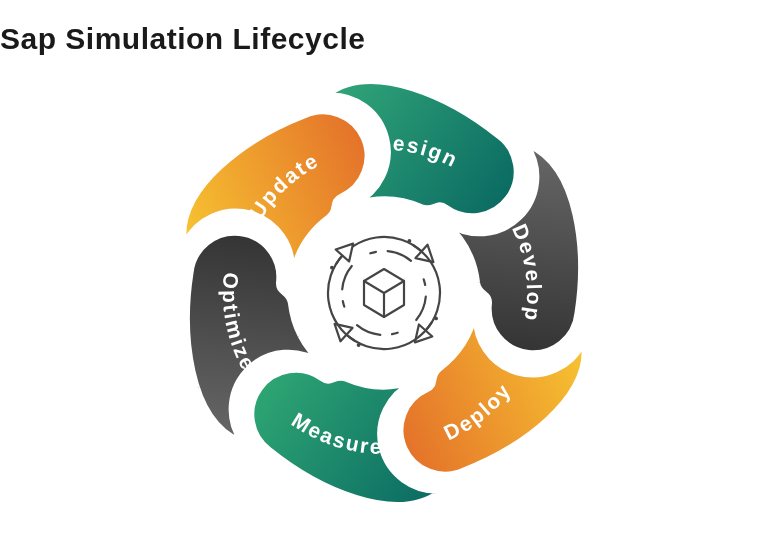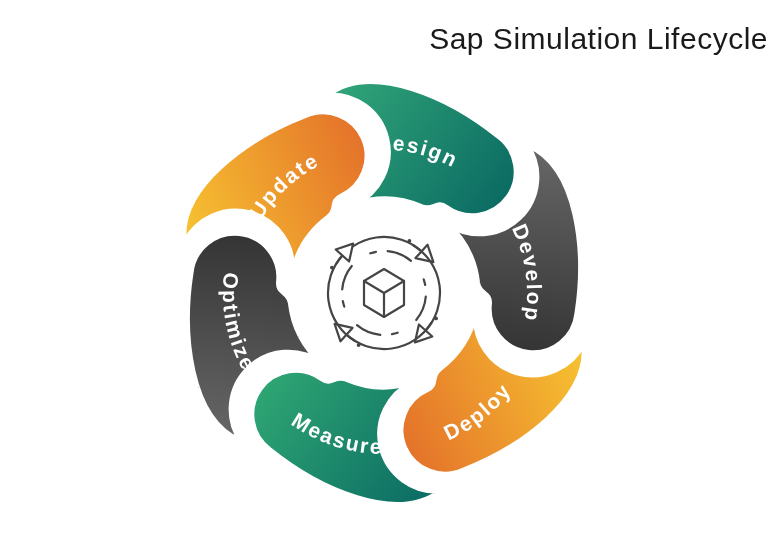--- a/index.html
+++ b/index.html
@@ -1,20 +1,20 @@
 <!DOCTYPE html>
 <html><head>
 <meta charset="utf-8">
 <style>
   html,body{margin:0;padding:0;background:#ffffff;}
   body{width:768px;height:545px;overflow:hidden;font-family:"Liberation Sans",sans-serif;}
   .stage{position:relative;width:768px;height:545px;background:#ffffff;}
   .page-title{
-    position:absolute;top:22px;left:0;width:768px;text-align:right;
-    font-size:30px;font-weight:normal;letter-spacing:.5px;color:#1a1a1a;
+    position:absolute;top:22px;left:0;width:768px;text-align:left;
+    font-size:30px;font-weight:bold;letter-spacing:.5px;color:#1a1a1a;
     font-family:"Liberation Sans",sans-serif;
   }
   svg{position:absolute;left:0;top:0;}
   .petal{stroke:#ffffff;stroke-width:5;stroke-linejoin:round;}
   .seg-label{
     font-family:"Liberation Sans",sans-serif;font-weight:bold;font-size:21px;
     letter-spacing:2px;fill:#ffffff;
   }
   .icon-line{fill:none;stroke-width:2.2;stroke-linecap:round;stroke-linejoin:round;}
   .icon-fill{stroke-width:2.2;fill:#ffffff;stroke-linejoin:round;}

